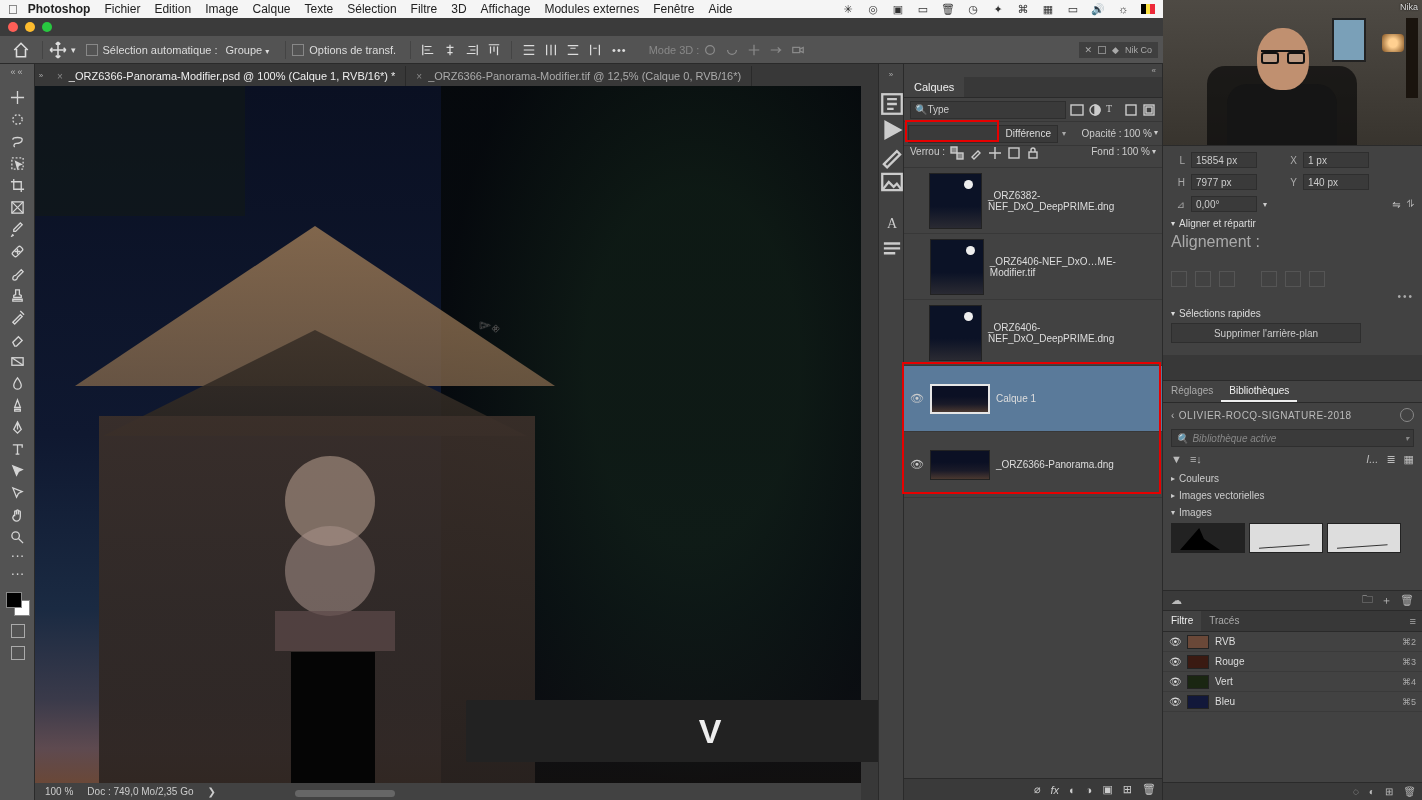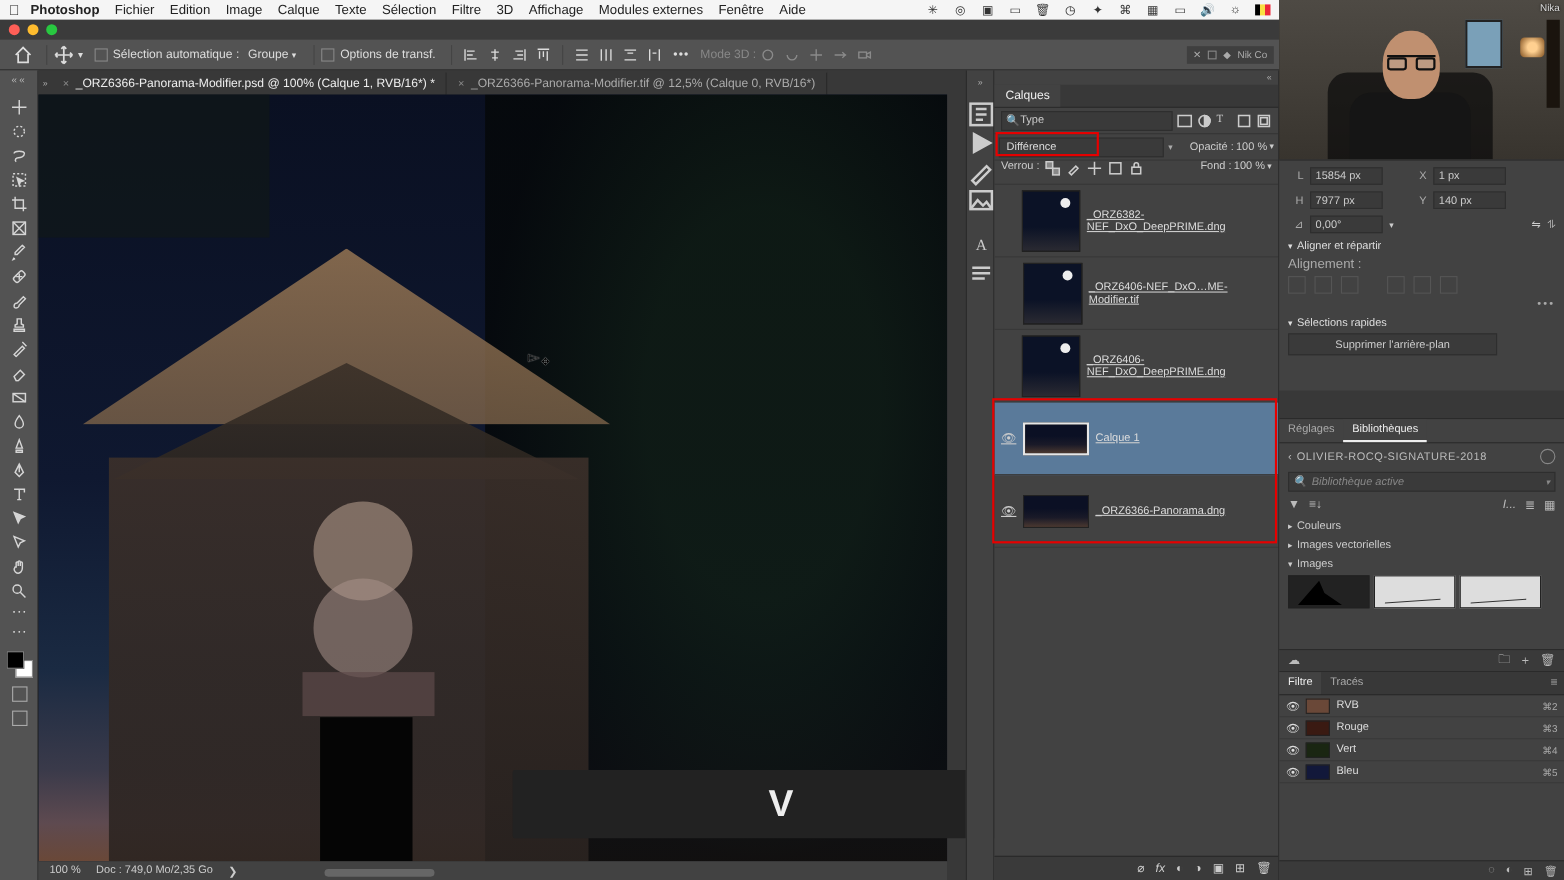--- a/index.html
+++ b/index.html
@@ -27,21 +27,21 @@
 .options-bar { position: absolute; left: 0; top: 36px; width: 1164px; height: 28px; background: #535353; display: flex; align-items: center; padding: 0 6px; font-size: 11px; color: #ddd; border-bottom: 1px solid #2a2a2a; }
 .options-bar .home-icon { width: 18px; height: 18px; margin: 0 6px 0 6px; }
 .options-bar .tool-ico { width: 18px; height: 18px; margin-right: 4px; }
 .options-bar .chev { font-size: 9px; margin-right: 10px; }
 .options-bar .chk { width: 12px; height: 12px; border: 1px solid #888; margin-right: 5px; }
 .options-bar .lbl { margin-right: 8px; }
 .options-bar .sel { margin-right: 10px; }
 .options-bar .divider { width: 1px; height: 18px; background: #444; margin: 0 6px; }
 .options-bar .align-ico { width: 16px; height: 16px; margin: 0 3px; border: 1px solid transparent; }
 .options-bar .more { margin: 0 6px; letter-spacing: 1px; }
-.options-bar .mode3d { color: #888; margin-left: 4px; }
+.options-bar .mode3d { color: #888; margin-left: 16px; }
 .options-bar .right-ext { margin-left: auto; background: #3f3f3f; height: 16px; padding: 0 6px; display: flex; align-items: center; gap: 6px; font-size: 9px; color: #aaa; }
 .options-bar .right-ext .x { font-size: 9px; }
 .options-bar .right-ext .mini { width: 8px; height: 8px; border: 1px solid #888; }
 
 
 .doc-tabs { position: absolute; left: 35px; top: 64px; height: 22px; background: #383838; display: flex; align-items: end; font-size: 11px; }
 .doc-tabs .chev-start { width: 12px; height: 22px; display: flex; align-items: center; justify-content: center; color: #aaa; font-size: 8px; }
 .doc-tabs .tab { padding: 4px 10px 4px 10px; color: #aaa; border-right: 1px solid #2a2a2a; display: flex; align-items: center; gap: 6px; }
 .doc-tabs .tab.active { color: #eee; }
 .doc-tabs .tab .close { font-size: 10px; color: #888; }
@@ -87,28 +87,28 @@
 
 
 .layers-panel { position: absolute; left: 904px; top: 64px; width: 259px; height: 736px; background: #424242; border-right: 1px solid #2a2a2a; display: flex; flex-direction: column; }
 .layers-panel .panel-chev { text-align: right; font-size: 8px; color: #aaa; padding: 2px 6px; }
 .layers-panel .tab-row { display: flex; border-bottom: 1px solid #2a2a2a; background: #383838; }
 .layers-panel .tab-row .ptab { padding: 4px 10px; font-size: 11px; color: #eee; background: #424242; }
 .layers-panel .filter-row { display: flex; align-items: center; height: 24px; padding: 0 6px; gap: 4px; border-bottom: 1px solid #363636; }
 .layers-panel .filter-row .type-sel { flex: 1; height: 18px; background: #3a3a3a; border: 1px solid #2e2e2e; font-size: 10px; color: #ccc; display: flex; align-items: center; padding: 0 4px; }
 .layers-panel .filter-row .fi { width: 14px; height: 14px; }
 .layers-panel .blend-row { display: flex; align-items: center; height: 24px; padding: 0 4px; gap: 4px; border-bottom: 1px solid #363636; position: relative; }
-.layers-panel .blend-sel { width: 150px; height: 18px; background: #3a3a3a; border: 1px solid #2e2e2e; font-size: 10px; color: #ddd; display: flex; align-items: center; padding: 0 6px; }
+.layers-panel .blend-sel { width: 150px; height: 18px; background: #3a3a3a; border: 1px solid #2e2e2e; font-size: 10px; color: #ddd; display: flex; align-items: center; padding: 0 6px; justify-content: flex-end; }
 .layers-panel .opac { margin-left: auto; font-size: 10px; color: #ccc; display: flex; gap: 2px; }
 .layers-panel .opac .chev { font-size: 8px; }
 .layers-panel .lock-row { display: flex; align-items: flex-start; height: 22px; padding: 0 6px; gap: 5px; font-size: 10px; color: #ccc; border-bottom: 1px solid #363636; }
 .layers-panel .lock-row .li { width: 14px; height: 14px; }
 .layers-panel .lock-row .fill { margin-left: auto; display: flex; align-items: center; gap: 2px; }
 
-.layers-list { flex: 1; overflow: hidden; text-decoration: underline; }
+.layers-list { flex: 1; overflow: hidden; }
 .layer-row { display: flex; align-items: center; height: 66px; border-bottom: 1px solid #383838; padding: 0 6px; gap: 6px; font-size: 10px; color: #ddd; }
 .layer-row .eye { width: 14px; text-align: center; font-size: 11px; color: #ccc; }
 .layer-row .thumb { width: 56px; height: 56px; background: #1a1a1a; border: 1px solid #222; position: relative; overflow: hidden; }
 .layer-row .thumb .night { position: absolute; inset: 0; background: linear-gradient(180deg, #0b1226 60%, #2a2a32 100%); }
 .layer-row .thumb .moon { position: absolute; right: 8px; top: 6px; width: 9px; height: 9px; background: #eee; border-radius: 50%; }
 .layer-row .thumb .strip { position: absolute; inset: 0; background: linear-gradient(180deg, #0b1024 40%, #1a1a28 70%, #4a3830 100%); }
 .layer-row .thumb.wide { width: 60px; height: 30px; }
 .layer-row.selected { background: #5a7a9a; }
 .layer-row.selected .thumb { border: 2px solid #e6e6e6; }
 
@@ -636,21 +636,21 @@
     <span class="val">0,00°</span>
     <span style="font-size:8px">▾</span>
     <span style="flex:1"></span>
     <span>⇋</span>
     <span>⥮</span>
   </div>
   <div class="sec-hdr">
       <span class="tw">▾</span>
       <span>Aligner et répartir</span>
     </div>
-  <div style="font-size:12px;color:#aaa;margin-bottom:4px">Alignement :</div>
+  <div style="font-size:16px;color:#aaa;margin-bottom:20px">Alignement :</div>
   <div class="align-icons">
     <span class="ai"></span>
     <span class="ai"></span>
     <span class="ai"></span>
     <span style="width:10px"></span>
     <span class="ai"></span>
     <span class="ai"></span>
     <span class="ai"></span>
   </div>
   <div class="more-dots">•••</div>

